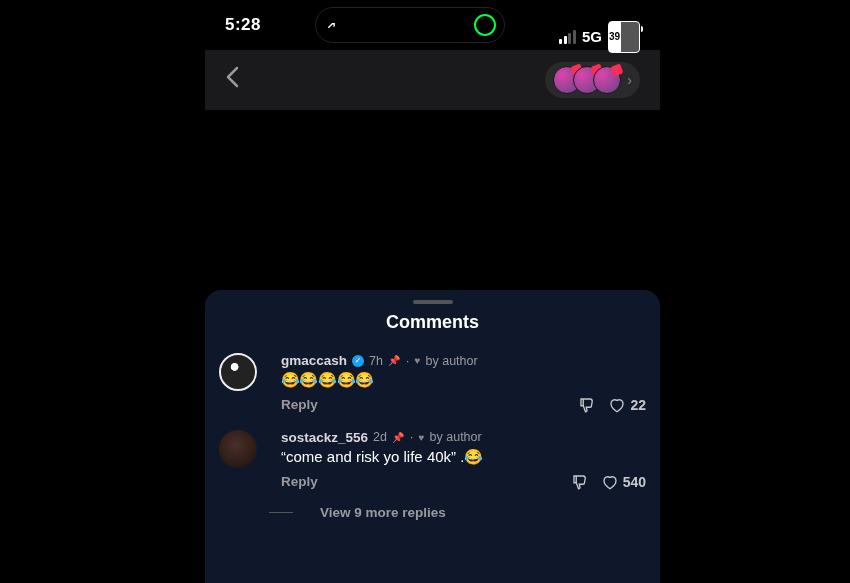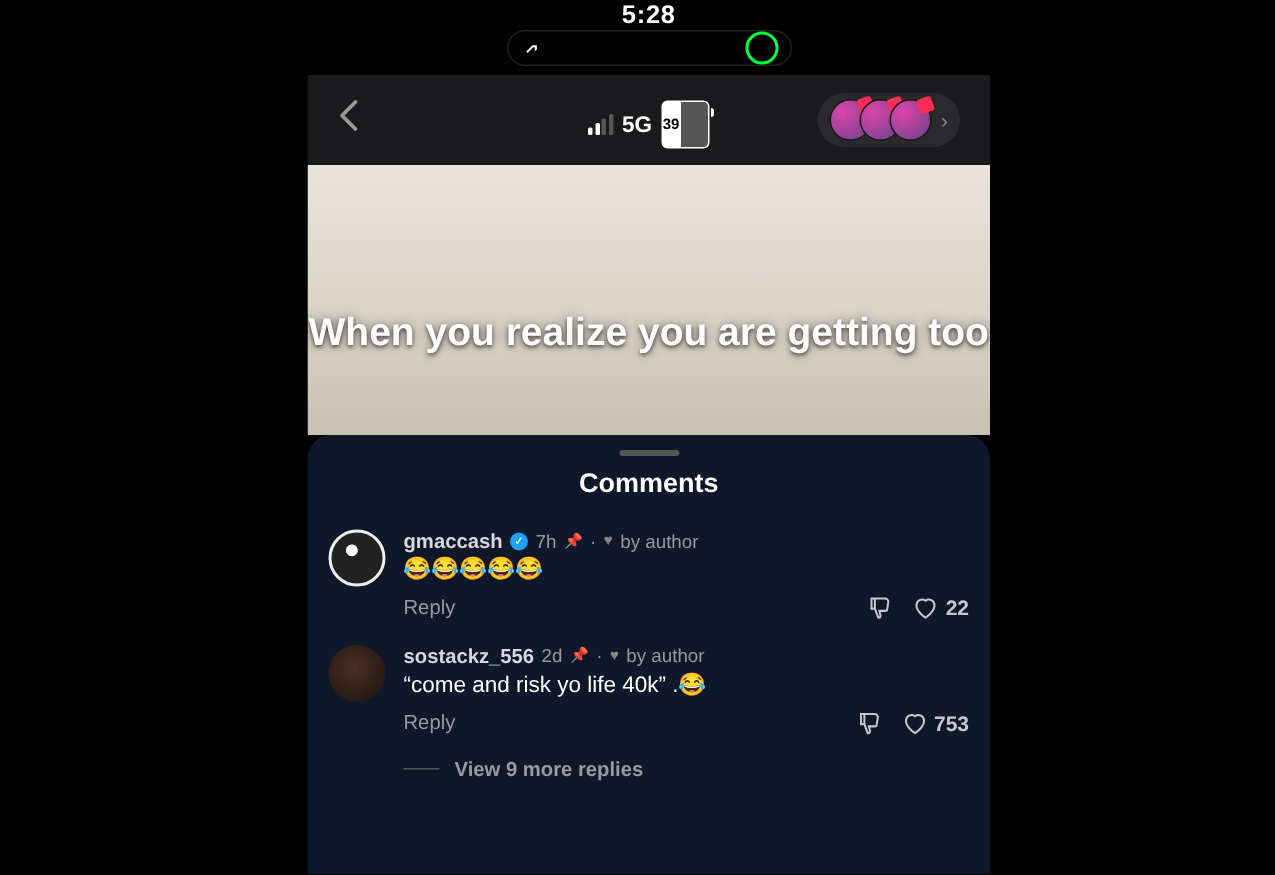--- a/index.html
+++ b/index.html
@@ -21,21 +21,20 @@
       overflow: hidden;
     }
     .status-bar {
       height: 50px;
       display: flex;
       align-items: center;
       justify-content: space-between;
       padding: 0 20px;
       color: #fff;
       font-weight: 600;
-      flex-direction: column;
     }
     .status-time { font-size: 17px; letter-spacing: 0.5px; }
     .dynamic-island {
       width: 190px;
       height: 36px;
       background: #000;
       border: 1.5px solid #222;
       border-radius: 20px;
       display: flex;
       align-items: center;
@@ -143,21 +142,21 @@
     }
     .comments-title {
       text-align: center;
       color: #fff;
       font-size: 18px;
       font-weight: 800;
       margin-bottom: 12px;
     }
     .comment {
       display: flex;
-      gap: 12px;
+      gap: 24px;
       padding: 8px 14px;
     }
     .c-avatar {
       width: 38px; height: 38px; border-radius: 50%; flex-shrink: 0;
     }
     .c-avatar.a1 { background: radial-gradient(circle at 40% 35%, #fff 12%, #222 14%); border:2px solid #eee; }
     .c-avatar.a2 { background: radial-gradient(circle at 45% 40%, #4a3028, #1a100c); }
     .c-body { flex: 1; min-width: 0; }
     .c-head {
       display: flex; align-items: center; gap: 5px;
@@ -173,30 +172,30 @@
     }
     .pin-ic, .heart-ic { font-size: 10px; color: #888; }
     .c-text { color: #fff; font-size: 15px; line-height: 1.25; }
     .c-actions {
       display: flex;
       align-items: center;
       margin-top: 6px;
     }
     .reply {
       color: #9a9a9e;
-      font-weight: 400;
+      font-weight: 700;
       font-size: 13.5px;
       margin-right: auto;
     }
     .act-right { display: flex; align-items: flex-end; gap: 12px; color: #c8c8cc; }
     .thumb-down, .like-wrap { display:flex; align-items:center; gap:4px; font-size:14px; }
     .like-count { font-weight:700; font-size:14px; }
 
     .view-more {
-      display: flex; align-items: center; gap: 10px;
+      display: flex; align-items: center; gap: 27px;
       padding: 6px 14px 6px 64px;
       color: #9a9a9e;
       font-size: 13.5px;
       font-weight: 700;
     }
     .vm-line { width: 24px; height: 1px; background: #555; }
   </style>
 </head>
 <body>
 
@@ -233,23 +232,20 @@
         </svg>
     </div>
     <div class="avatar-group">
       <div class="av"></div>
       <div class="av"></div>
       <div class="av"></div>
       <span class="chev">›</span>
     </div>
   </div>
 
-  <div class="video-area">
-    <div class="video-text">When you realize you are getting too</div>
-  </div>
 
   <div class="comments-sheet">
     <div class="grabber"></div>
     <div class="comments-title">Comments</div>
 
     <div class="comment">
       <div class="c-avatar a1"></div>
       <div class="c-body">
         <div class="c-head">
           <span class="c-user">gmaccash</span>
@@ -297,21 +293,21 @@
           <div class="act-right">
             <span class="thumb-down">
               <svg width="18" height="18" viewBox="0 0 24 24" fill="none" stroke="#c8c8cc" stroke-width="1.8">
                   <path d="M7 13V4h9a3 3 0 0 1 3 3l-1 6a2 2 0 0 1-2 2h-5l1 4a2 2 0 0 1-2 2l-3-8zM7 4H4v9h3"></path>
                 </svg>
             </span>
             <span class="like-wrap">
               <svg width="18" height="18" viewBox="0 0 24 24" fill="none" stroke="#c8c8cc" stroke-width="1.8">
                   <path d="M12 21s-8-5-8-11a5 5 0 0 1 8-4 5 5 0 0 1 8 4c0 6-8 11-8 11z"></path>
                 </svg>
-              <span class="like-count">753</span>
+              <span class="like-count">540</span>
             </span>
           </div>
         </div>
       </div>
     </div>
 
     <div class="view-more">
       <span class="vm-line"></span>
       <span>View 9 more replies</span>
     </div>

